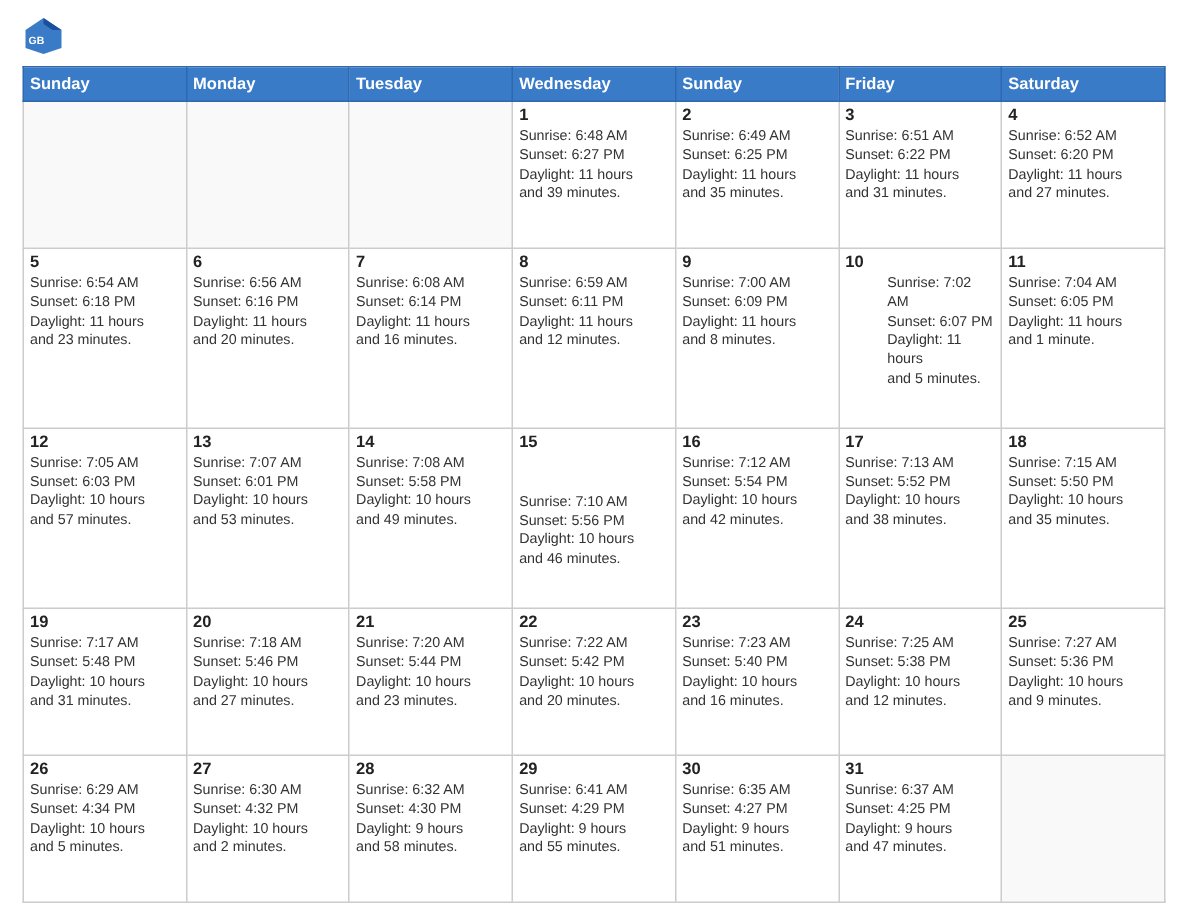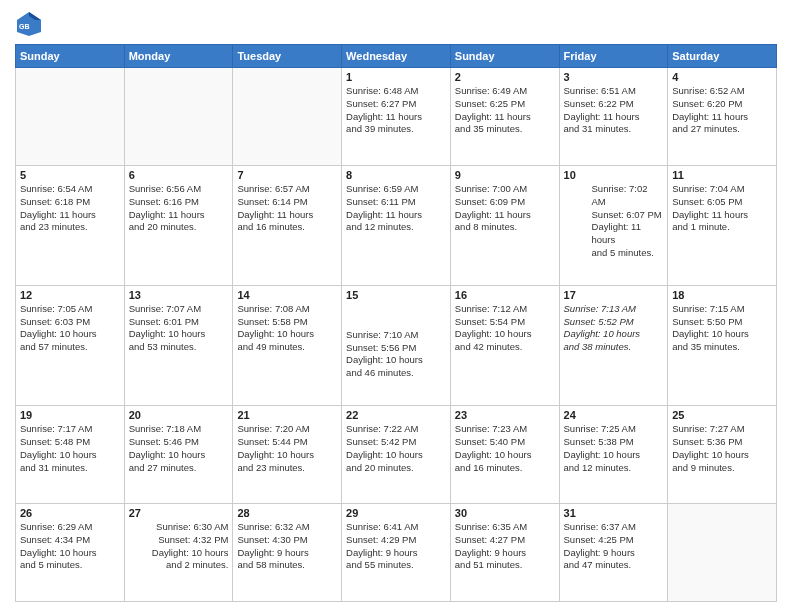--- a/index.html
+++ b/index.html
@@ -174,21 +174,21 @@
           </td>
           <td>
             <div class="day-number">6</div>
             <div class="day-info" style="white-space: pre-line;">Sunrise: 6:56 AM
 Sunset: 6:16 PM
 Daylight: 11 hours
 and 20 minutes.</div>
           </td>
           <td>
             <div class="day-number">7</div>
-            <div class="day-info" style="white-space: pre-line;">Sunrise: 6:57 AM
+            <div class="day-info" style="white-space: pre-line;">Sunrise: 6:08 AM
 Sunset: 6:14 PM
 Daylight: 11 hours
 and 16 minutes.</div>
           </td>
           <td>
             <div class="day-number">8</div>
             <div class="day-info" style="white-space: pre-line;">Sunrise: 6:59 AM
 Sunset: 6:11 PM
 Daylight: 11 hours
 and 12 minutes.</div>
@@ -246,21 +246,21 @@
           </td>
           <td>
             <div class="day-number">16</div>
             <div class="day-info" style="white-space: pre-line;">Sunrise: 7:12 AM
 Sunset: 5:54 PM
 Daylight: 10 hours
 and 42 minutes.</div>
           </td>
           <td>
             <div class="day-number">17</div>
-            <div class="day-info" style="white-space: pre-line; font-style: italic;">Sunrise: 7:13 AM
+            <div class="day-info" style="white-space: pre-line;">Sunrise: 7:13 AM
 Sunset: 5:52 PM
 Daylight: 10 hours
 and 38 minutes.</div>
           </td>
           <td>
             <div class="day-number">18</div>
             <div class="day-info" style="white-space: pre-line;">Sunrise: 7:15 AM
 Sunset: 5:50 PM
 Daylight: 10 hours
 and 35 minutes.</div>
@@ -320,21 +320,21 @@
         <tr>
           <td>
             <div class="day-number">26</div>
             <div class="day-info" style="white-space: pre-line;">Sunrise: 6:29 AM
 Sunset: 4:34 PM
 Daylight: 10 hours
 and 5 minutes.</div>
           </td>
           <td>
             <div class="day-number">27</div>
-            <div class="day-info" style="white-space: pre-line; text-align: right;">Sunrise: 6:30 AM
+            <div class="day-info" style="white-space: pre-line;">Sunrise: 6:30 AM
 Sunset: 4:32 PM
 Daylight: 10 hours
 and 2 minutes.</div>
           </td>
           <td>
             <div class="day-number">28</div>
             <div class="day-info" style="white-space: pre-line;">Sunrise: 6:32 AM
 Sunset: 4:30 PM
 Daylight: 9 hours
 and 58 minutes.</div>

